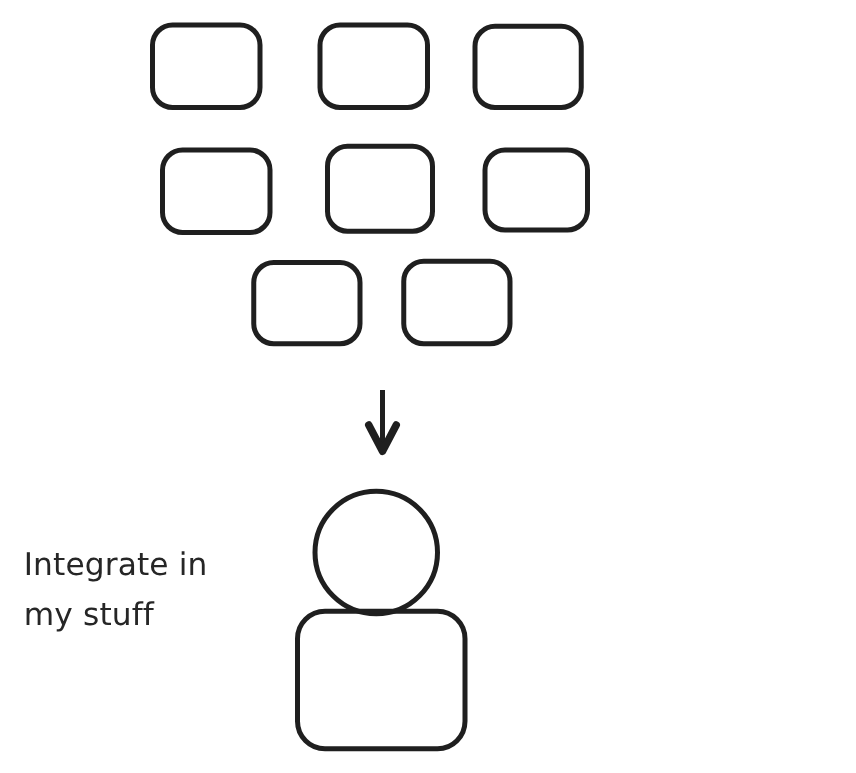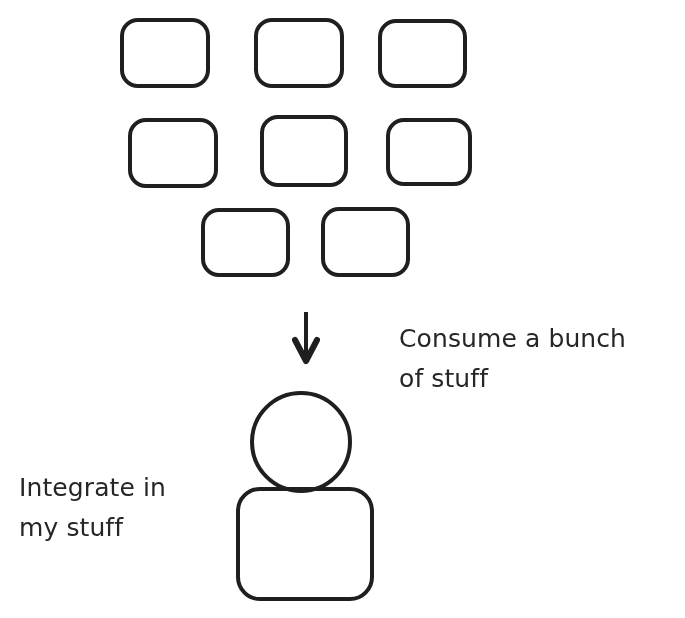--- a/index.html
+++ b/index.html
@@ -35,21 +35,21 @@
     font-weight: 400;
     letter-spacing: 0.1px;
     white-space: pre;
   }
   #label-consume {
     left: 399px;
     top: 319px;
   }
   #label-integrate {
     left: 19px;
-    top: 468px;
+    top: 432px;
   }
 </style>
 </head>
 <body>
 
 <div id="canvas">
 
   <svg id="diagram-svg" viewBox="0 0 685 618" xmlns="http://www.w3.org/2000/svg">
 
     <g>
@@ -69,17 +69,17 @@
       <line x1="306" y1="312" x2="306" y2="358" stroke="#1f1f1f" stroke-width="4" stroke-linecap="butt"></line>
       <path d="M 295 340 L 306 361 L 317 340" fill="none" stroke="#1f1f1f" stroke-width="6" stroke-linecap="round" stroke-linejoin="round"></path>
     </g>
 
     <g>
       <circle cx="301" cy="442" r="49" fill="none" stroke="#1f1f1f" stroke-width="4"></circle>
       <rect x="238" y="489" width="134" height="110" rx="22" ry="22" fill="none" stroke="#1f1f1f" stroke-width="4"></rect>
     </g>
   </svg>
 
-  <div class="note-text" id="label-consume"><span>Consume a bunch</span><br><span>of stuff</span></div>
+  <div class="note-text" id="label-consume"><br></div>
 
   <div class="note-text" id="label-integrate"><span>Integrate in</span><br><span>my stuff</span></div>
 
 </div>
 
 </body></html>

